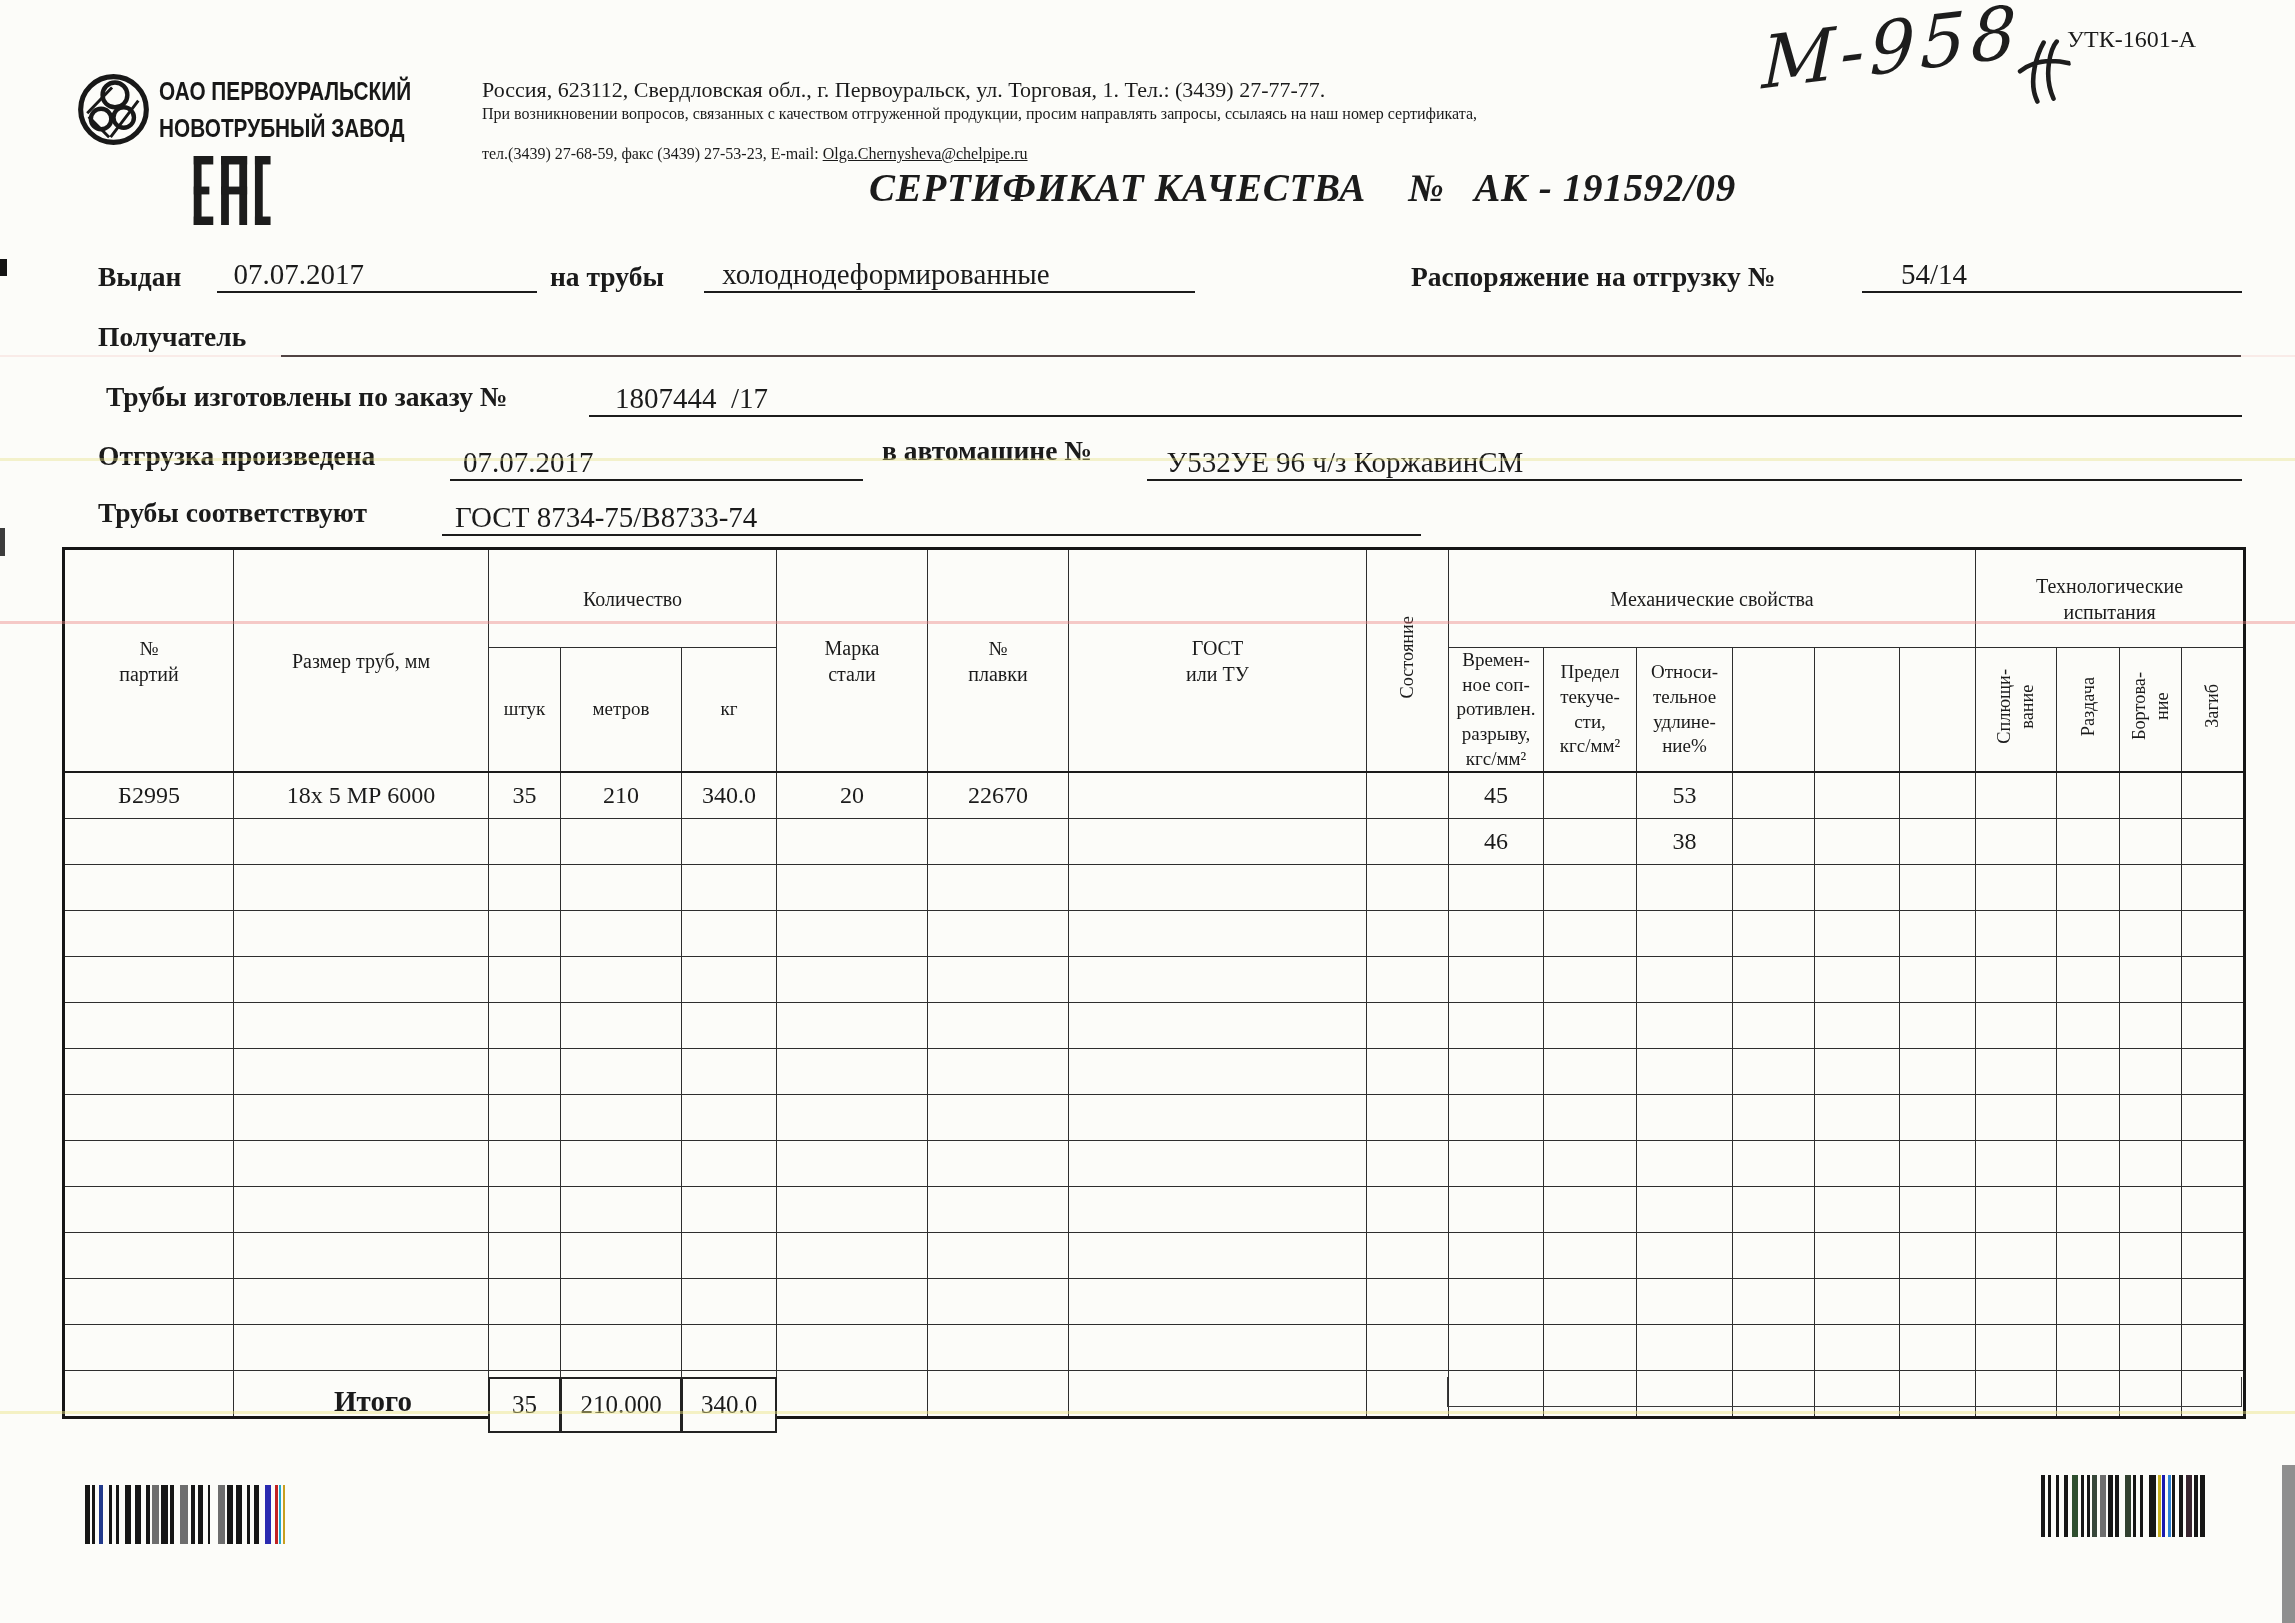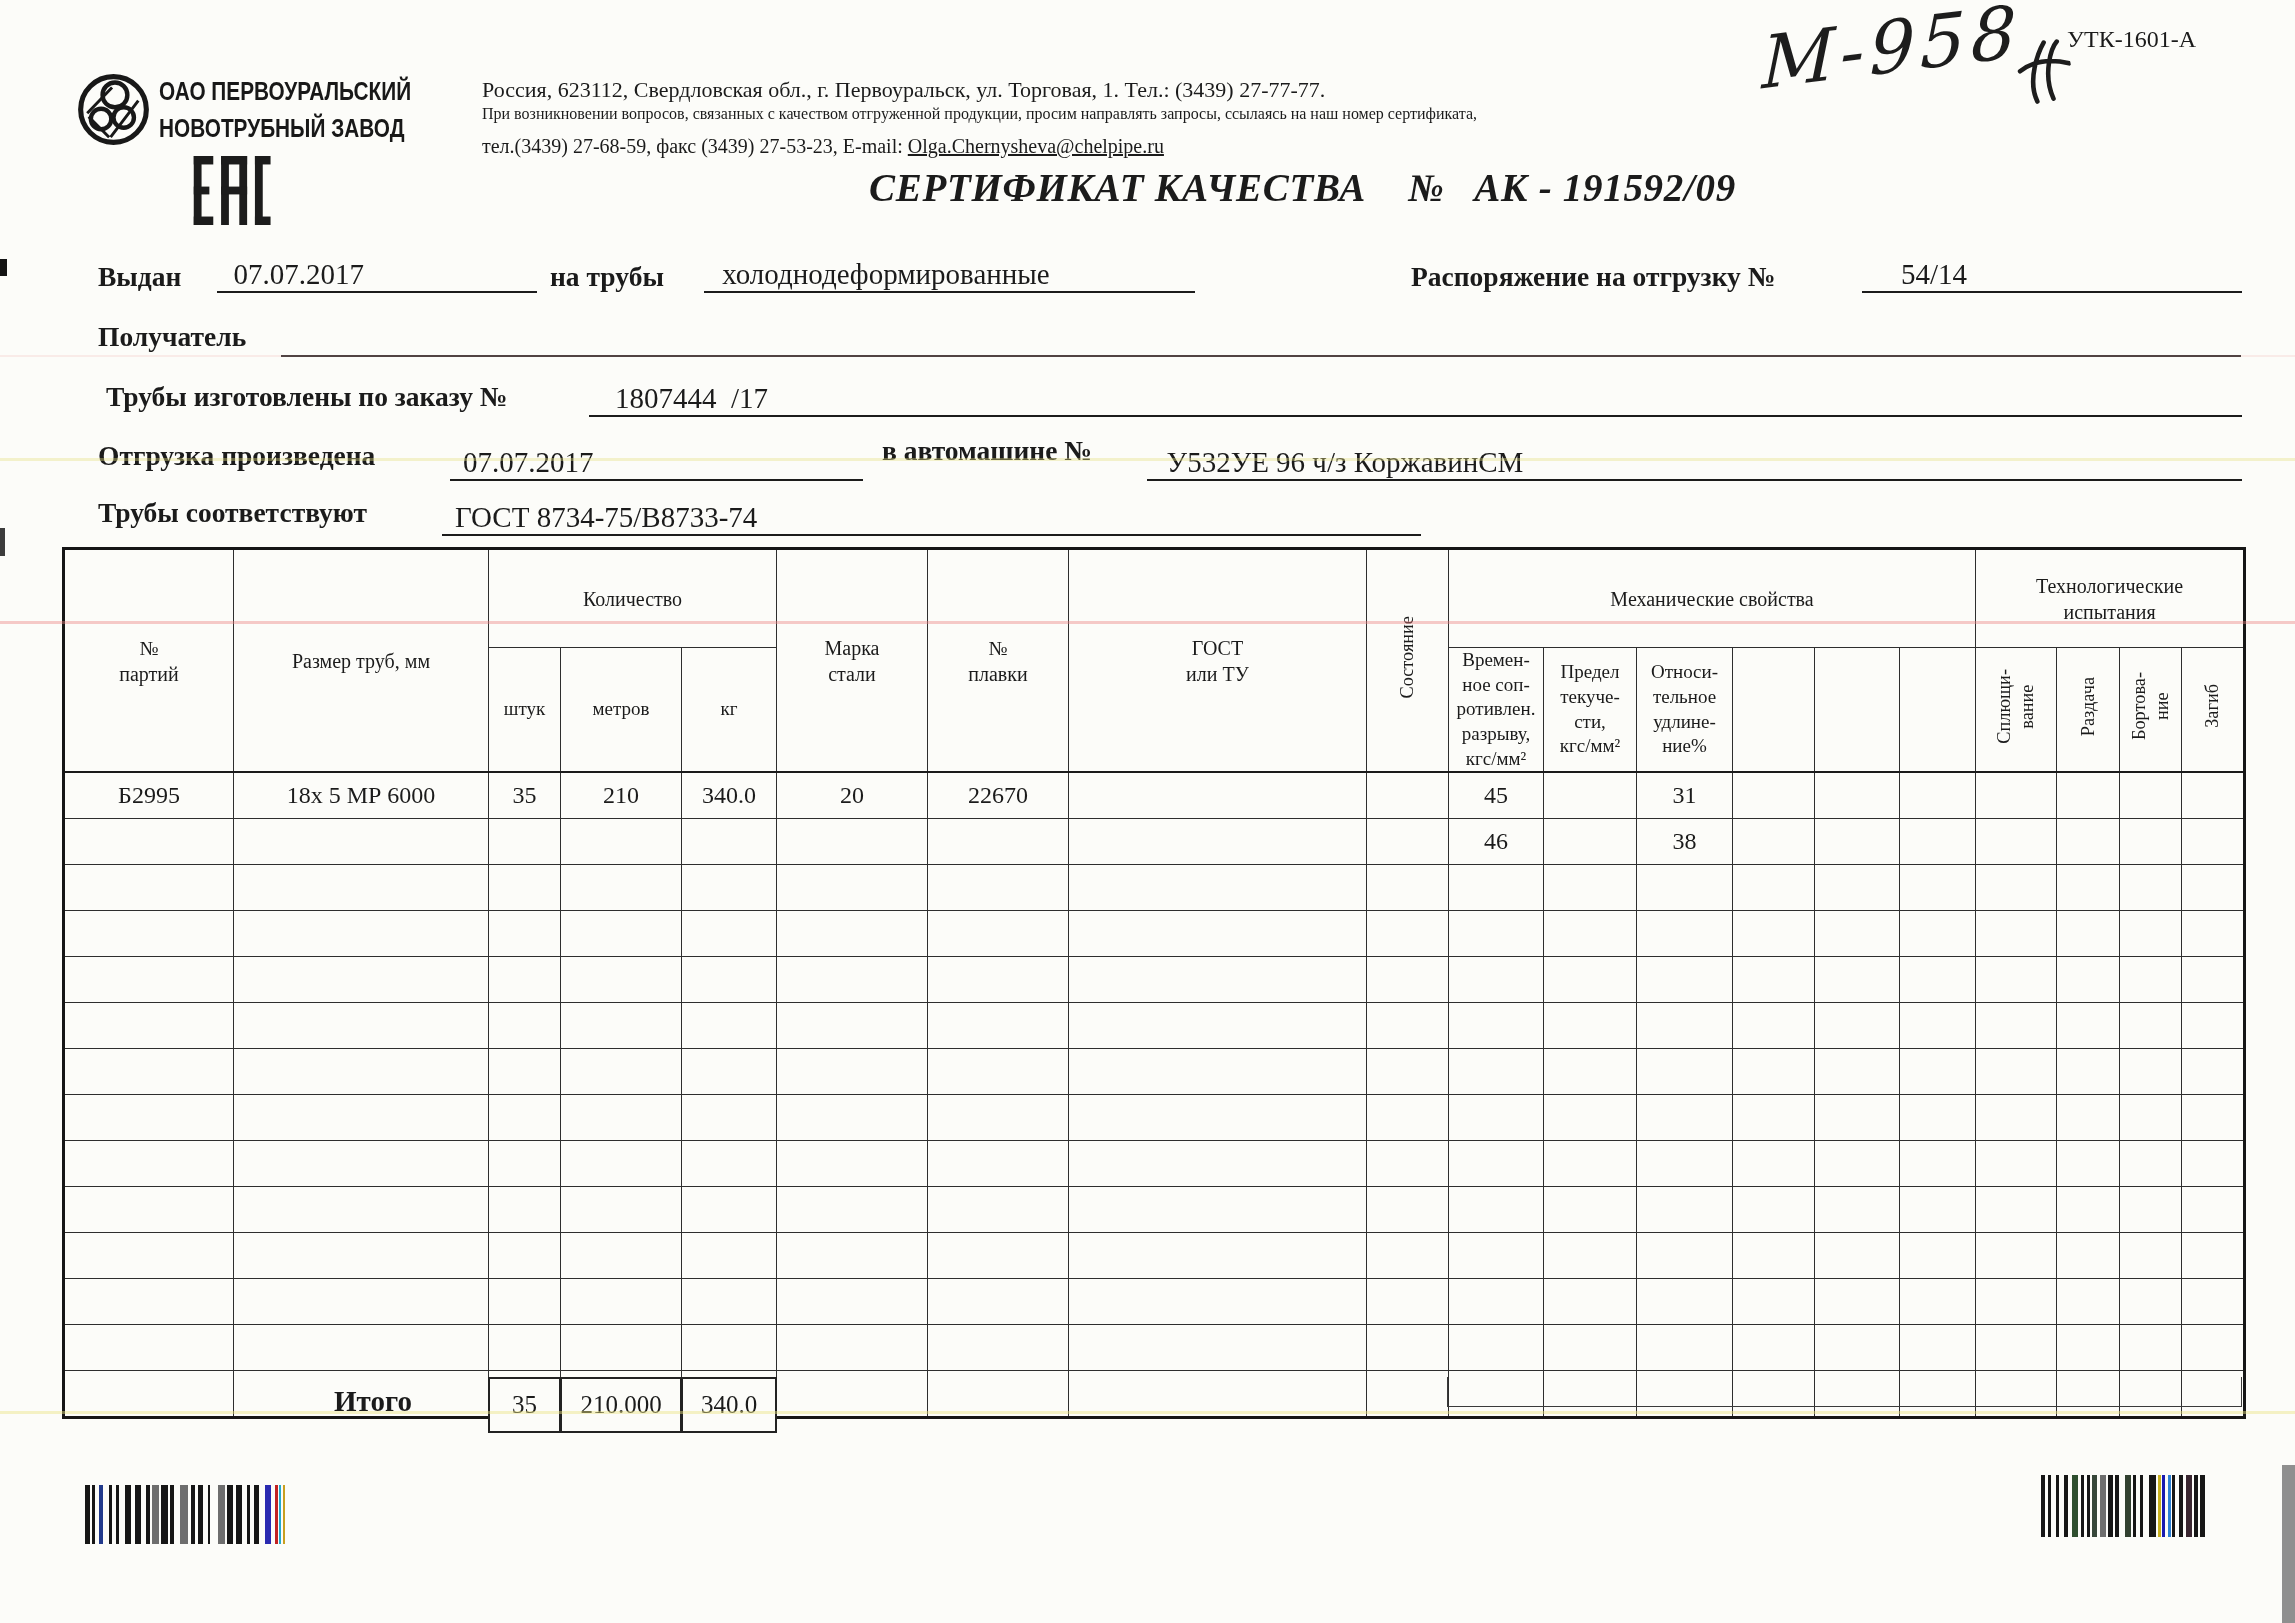--- a/index.html
+++ b/index.html
@@ -7,21 +7,21 @@
         font-family:"Liberation Serif",serif;color:#1b1b1b;}
 
   
   .logo-circle{position:absolute;left:77px;top:73px;}
   .logo-text{position:absolute;left:159px;top:73px;font-family:"Liberation Sans",sans-serif;
              font-weight:700;font-size:26px;line-height:1.42;letter-spacing:0px;color:#181818;
              transform:scaleX(.80);transform-origin:left top;white-space:nowrap;}
   .addr{position:absolute;left:482px;top:77px;width:1394px;}
   .addr1{font-size:22px;font-weight:400;white-space:nowrap;}
   .addr2{font-size:16px;margin-top:2px;white-space:nowrap;}
-  .addr3{font-size:20px;margin-top:12px;white-space:nowrap;}
+  .addr3{font-size:16px;margin-top:22px;white-space:nowrap;}
   .email{text-decoration:underline;}
   .handwriting{position:absolute;left:1761px;top:5.2px;font-family:"DejaVu Serif",serif;
                font-style:italic;font-size:72px;color:#1d1d1d;transform:rotate(-7deg) skewX(-8deg);
                white-space:nowrap;letter-spacing:5.2px;}
   .flourish{position:absolute;left:2013px;top:38px;transform:rotate(-10deg);}
   .form-code{position:absolute;left:2067px;top:26px;font-size:24px;white-space:nowrap;}
   .eac{position:absolute;left:192px;top:156px;}
 
   
   .title{position:absolute;left:720px;top:165px;width:1165px;text-align:center;
@@ -212,21 +212,21 @@
           <td>18х 5 МР 6000</td>
           <td>35</td>
           <td>210</td>
           <td>340.0</td>
           <td>20</td>
           <td>22670</td>
           <td></td>
           <td></td>
           <td>45</td>
           <td></td>
-          <td>31</td>
+          <td>53</td>
           <td></td>
           <td></td>
           <td></td>
           <td></td>
           <td></td>
           <td></td>
           <td></td>
         </tr>
         <tr>
           <td></td>

